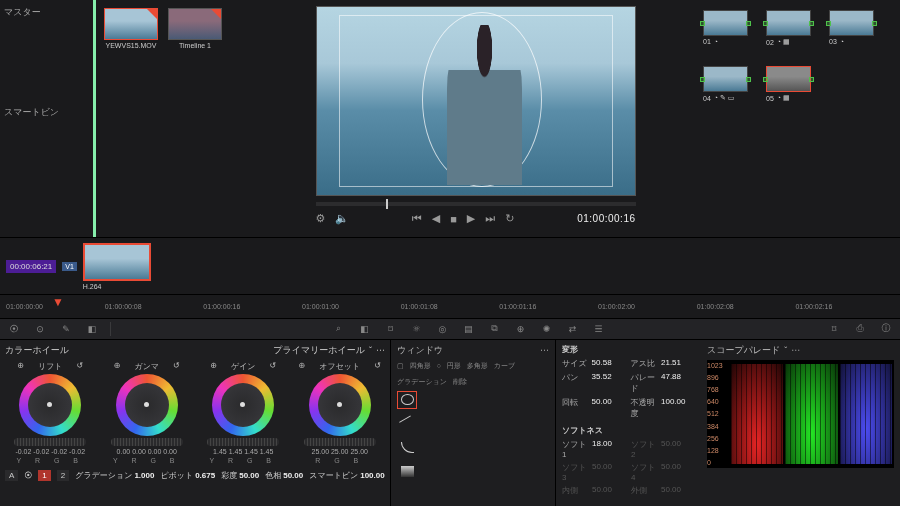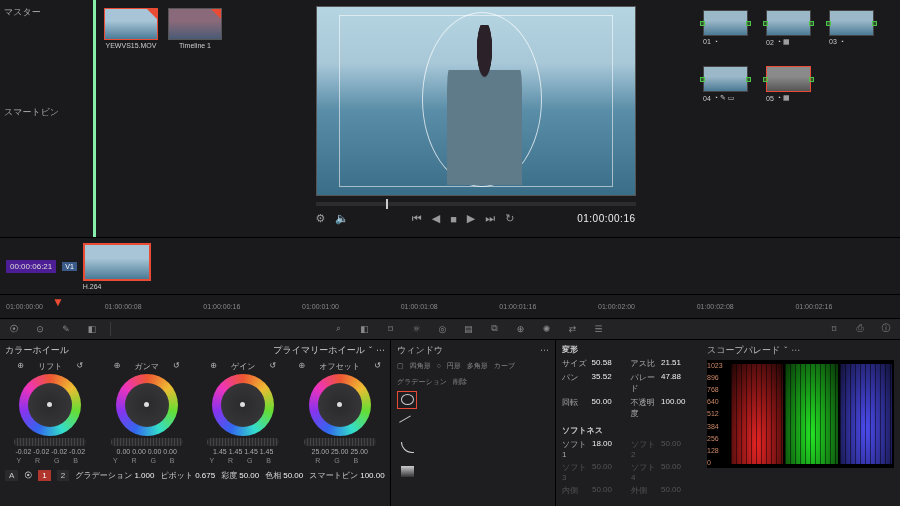--- a/index.html
+++ b/index.html
@@ -71,21 +71,21 @@
 .wheel { width: 62px; height: 62px; border-radius: 50%; background: conic-gradient(#e53,#eb3,#6d3,#3dc,#36e,#83e,#e3b,#e53); position: relative; }
 .wheel::after { content: ""; position: absolute; inset: 9px; border-radius: 50%; background: radial-gradient(circle, #2a2a2c 0%, #3a3a3e 100%); }
 .wheel::before { content:""; position:absolute; left:50%; top:50%; width:5px; height:5px; margin:-3px; background:#ddd; border-radius:50%; z-index:2;}
 .jog { width: 72px; height: 8px; background: #2a2a2c; border-radius: 4px; background-image: repeating-linear-gradient(90deg, #444 0 1px, transparent 1px 3px); }
 .wheel-vals { font-size: 7px; color: #aaa; width: 74px; text-align: center; }
 .wheel-yrgb { font-size: 7px; color: #888; letter-spacing: 6px; }
 .wp-footer { display: flex; align-items: center; gap: 6px; margin-top: 6px; font-size: 8px; color: #ccc; flex-wrap: wrap; }
 .wp-footer .pg { padding: 1px 4px; background: #2a2a2c; }
 .wp-footer .pg.active { background: #b0352c; color: #fff; }
 .wp-footer .param { display: flex; gap: 2px; align-items: center; }
-.wp-footer .val { color: #eee; }
+.wp-footer .val { color: #eee; font-weight: bold; }
 
 .window-panel { width: 166px; padding: 4px 6px; border-left: 1px solid #000; border-right: 1px solid #000; }
 .wdw-header { font-size: 9px; margin-bottom: 4px; display:flex; justify-content:space-between; align-items:center;}
 .wdw-tabs { display: flex; gap: 6px; font-size: 7px; color: #888; margin-bottom: 4px; flex-wrap: wrap; align-items:center; }
 .wdw-tabs span { cursor: pointer; }
 .wdw-list .witem { width: 20px; height: 18px; display: flex; align-items: center; justify-content: center; margin-bottom: 6px; border: 1px solid transparent; cursor: pointer; }
 .witem.sel { border-color: #e94b35; }
 .witem .sh { width: 13px; height: 11px; }
 .sh.circle { border: 1px solid #ccc; border-radius: 50%; }
 .sh.line { border-top: 1px solid #ccc; transform: rotate(-30deg); }

